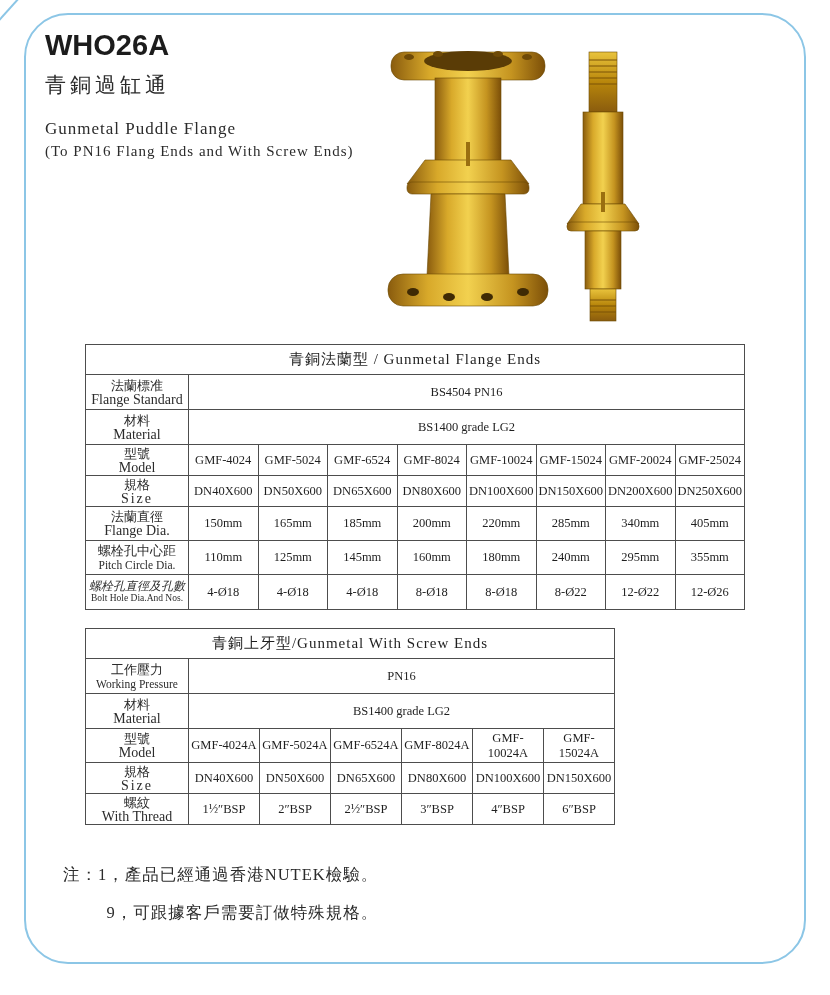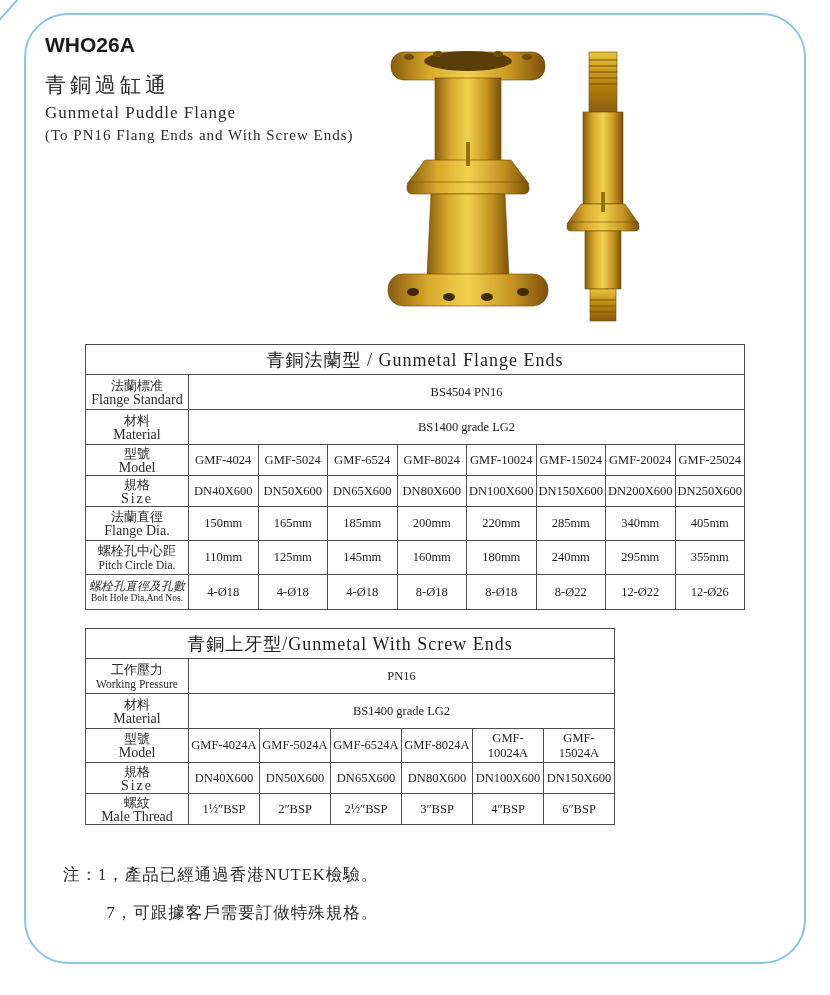--- a/index.html
+++ b/index.html
@@ -10,32 +10,32 @@
   .frame{
     position:absolute;left:24px;top:13px;width:778px;height:947px;
     border:2px solid #8cc6e6;border-radius:44px;
   }
   .corner-line{
     position:absolute;left:-9px;top:6px;width:40px;height:2px;background:#8cc6e6;
     transform:rotate(-48deg);
   }
   
   .header{position:absolute;left:45px;top:28px;}
-  .code{font-family:"Liberation Sans","DejaVu Sans",sans-serif;font-weight:bold;font-size:21px;line-height:34px;color:#1c1c1c;}
+  .code{font-family:"Liberation Sans","DejaVu Sans",sans-serif;font-weight:bold;font-size:29px;line-height:34px;color:#1c1c1c;}
   .title-zh{font-size:21px;letter-spacing:4px;margin-top:9px;color:#2b2b2b;}
-  .title-en{font-size:17px;margin-top:4px;letter-spacing:1px;color:#2b2b2b;}
+  .title-en{font-size:17px;margin-top:20px;letter-spacing:1px;color:#2b2b2b;}
   .subtitle{font-size:15px;margin-top:4px;letter-spacing:1px;color:#2b2b2b;}
   
   .photo{position:absolute;left:383px;top:42px;}
   
   table{border-collapse:collapse;table-layout:fixed;}
   td{border:1px solid #4d4d4d;text-align:center;vertical-align:middle;padding:0;overflow:hidden;}
   .tbl1{position:absolute;left:85px;top:344px;width:660px;}
   .tbl2{position:absolute;left:85px;top:628px;width:530px;}
-  .tbl-title{font-size:18px;letter-spacing:1px;color:#1f1f1f;}
+  .tbl-title{font-size:15px;letter-spacing:1px;color:#1f1f1f;}
   .lbl-zh{font-size:13px;line-height:15px;color:#2b2b2b;}
   .lbl-en{font-size:14px;line-height:14px;color:#2b2b2b;}
   .lbl-en.sp{letter-spacing:2px;}
   .lbl-zh.sm{font-size:12px;line-height:13px;font-style:italic;}
   .lbl-en.sm{font-size:9.5px;line-height:11px;}
   .lbl-en.md{font-size:11.5px;}
   .val{font-size:12.5px;color:#1f1f1f;}
   .h30{height:30px}.h31{height:31px}.h34{height:34px}.h35{height:35px}
   
   .notes{position:absolute;left:63px;top:856px;font-size:16.5px;color:#2b2b2b;letter-spacing:1px;text-align:right;}
@@ -265,29 +265,29 @@
       <td class="val">DN40X600</td>
       <td class="val">DN50X600</td>
       <td class="val">DN65X600</td>
       <td class="val">DN80X600</td>
       <td class="val">DN100X600</td>
       <td class="val">DN150X600</td>
     </tr>
     <tr class="h31">
       <td>
         <div class="lbl-zh">螺紋</div>
-        <div class="lbl-en">Male Thread</div>
+        <div class="lbl-en">With Thread</div>
       </td>
       <td class="val">1½″BSP</td>
       <td class="val">2″BSP</td>
       <td class="val">2½″BSP</td>
       <td class="val">3″BSP</td>
       <td class="val">4″BSP</td>
       <td class="val">6″BSP</td>
     </tr>
   </tbody>
     </table>
 
   <div class="notes">
     <div class="note-line"><span>注：</span><span>1，產品已經通過香港NUTEK檢驗。</span></div>
-    <div class="note-line indent"><span>7，可跟據客戶需要訂做特殊規格。</span></div>
+    <div class="note-line indent"><span>9，可跟據客戶需要訂做特殊規格。</span></div>
   </div>
 </div>
 
 </body></html>

